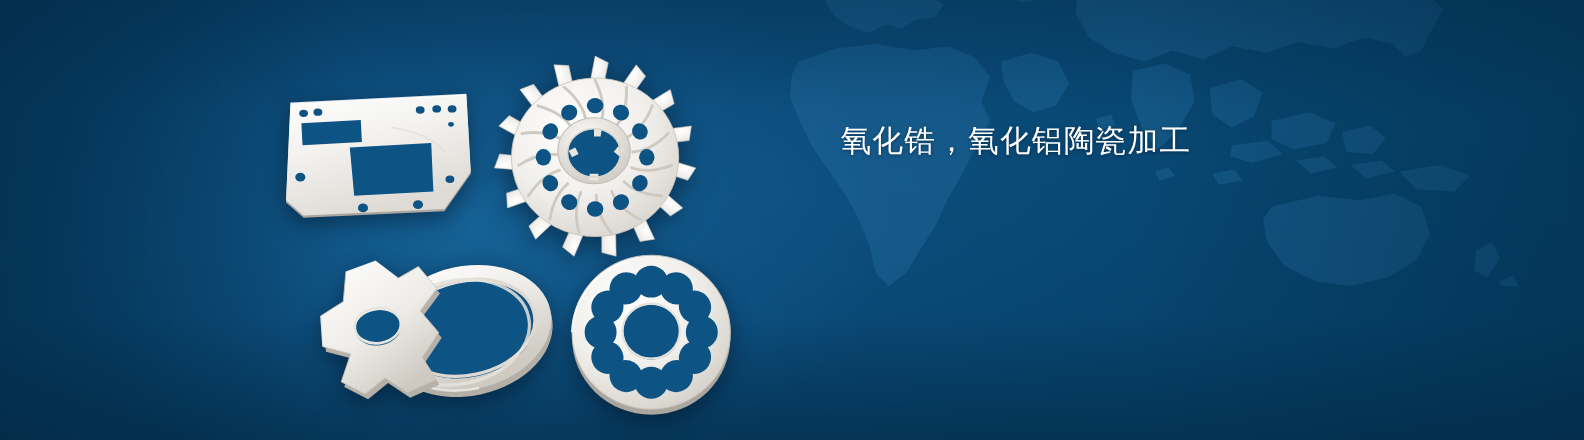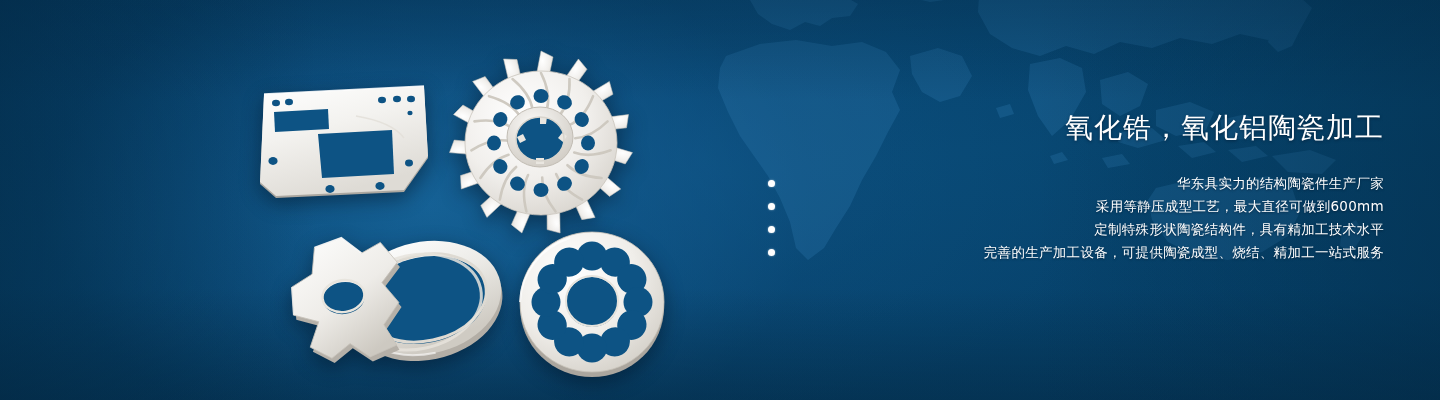--- a/index.html
+++ b/index.html
@@ -7,21 +7,20 @@
     padding: 0;
     background: #000;
   }
   .banner {
     position: relative;
     width: 1440px;
     height: 400px;
     overflow: hidden;
     font-family: "DejaVu Sans", "Liberation Sans", sans-serif;
     background: #06426c;
-    text-align: right;
   }
 
   
   .bg-base {
     position: absolute;
     inset: 0;
     background: linear-gradient(180deg, #064369 0%, #064representation 0%);
     background: linear-gradient(175deg, #05406a 0%, #064670 45%, #053f68 100%);
   }
   .bg-glow {
@@ -372,33 +371,15 @@
           <path d="M-72 0 A72 70 0 0 1 -22 -64" stroke="#ffffff" stroke-width="2" fill="none" opacity="0.75"></path>
         </g>
       </svg>
     </div>
 
   </div>
 
   <div class="copy">
     <h1 class="headline">氧化锆，氧化铝陶瓷加工</h1>
 
-    <ul class="bullets">
-      <li class="bullet">
-        <span class="bullet-dot"></span>
-        <span>华东具实力的结构陶瓷件生产厂家</span>
-      </li>
-      <li class="bullet">
-        <span class="bullet-dot"></span>
-        <span>采用等静压成型工艺，最大直径可做到600mm</span>
-      </li>
-      <li class="bullet">
-        <span class="bullet-dot"></span>
-        <span>定制特殊形状陶瓷结构件，具有精加工技术水平</span>
-      </li>
-      <li class="bullet">
-        <span class="bullet-dot"></span>
-        <span>完善的生产加工设备，可提供陶瓷成型、烧结、精加工一站式服务</span>
-      </li>
-    </ul>
   </div>
 
 </div>
 
 </body></html>

